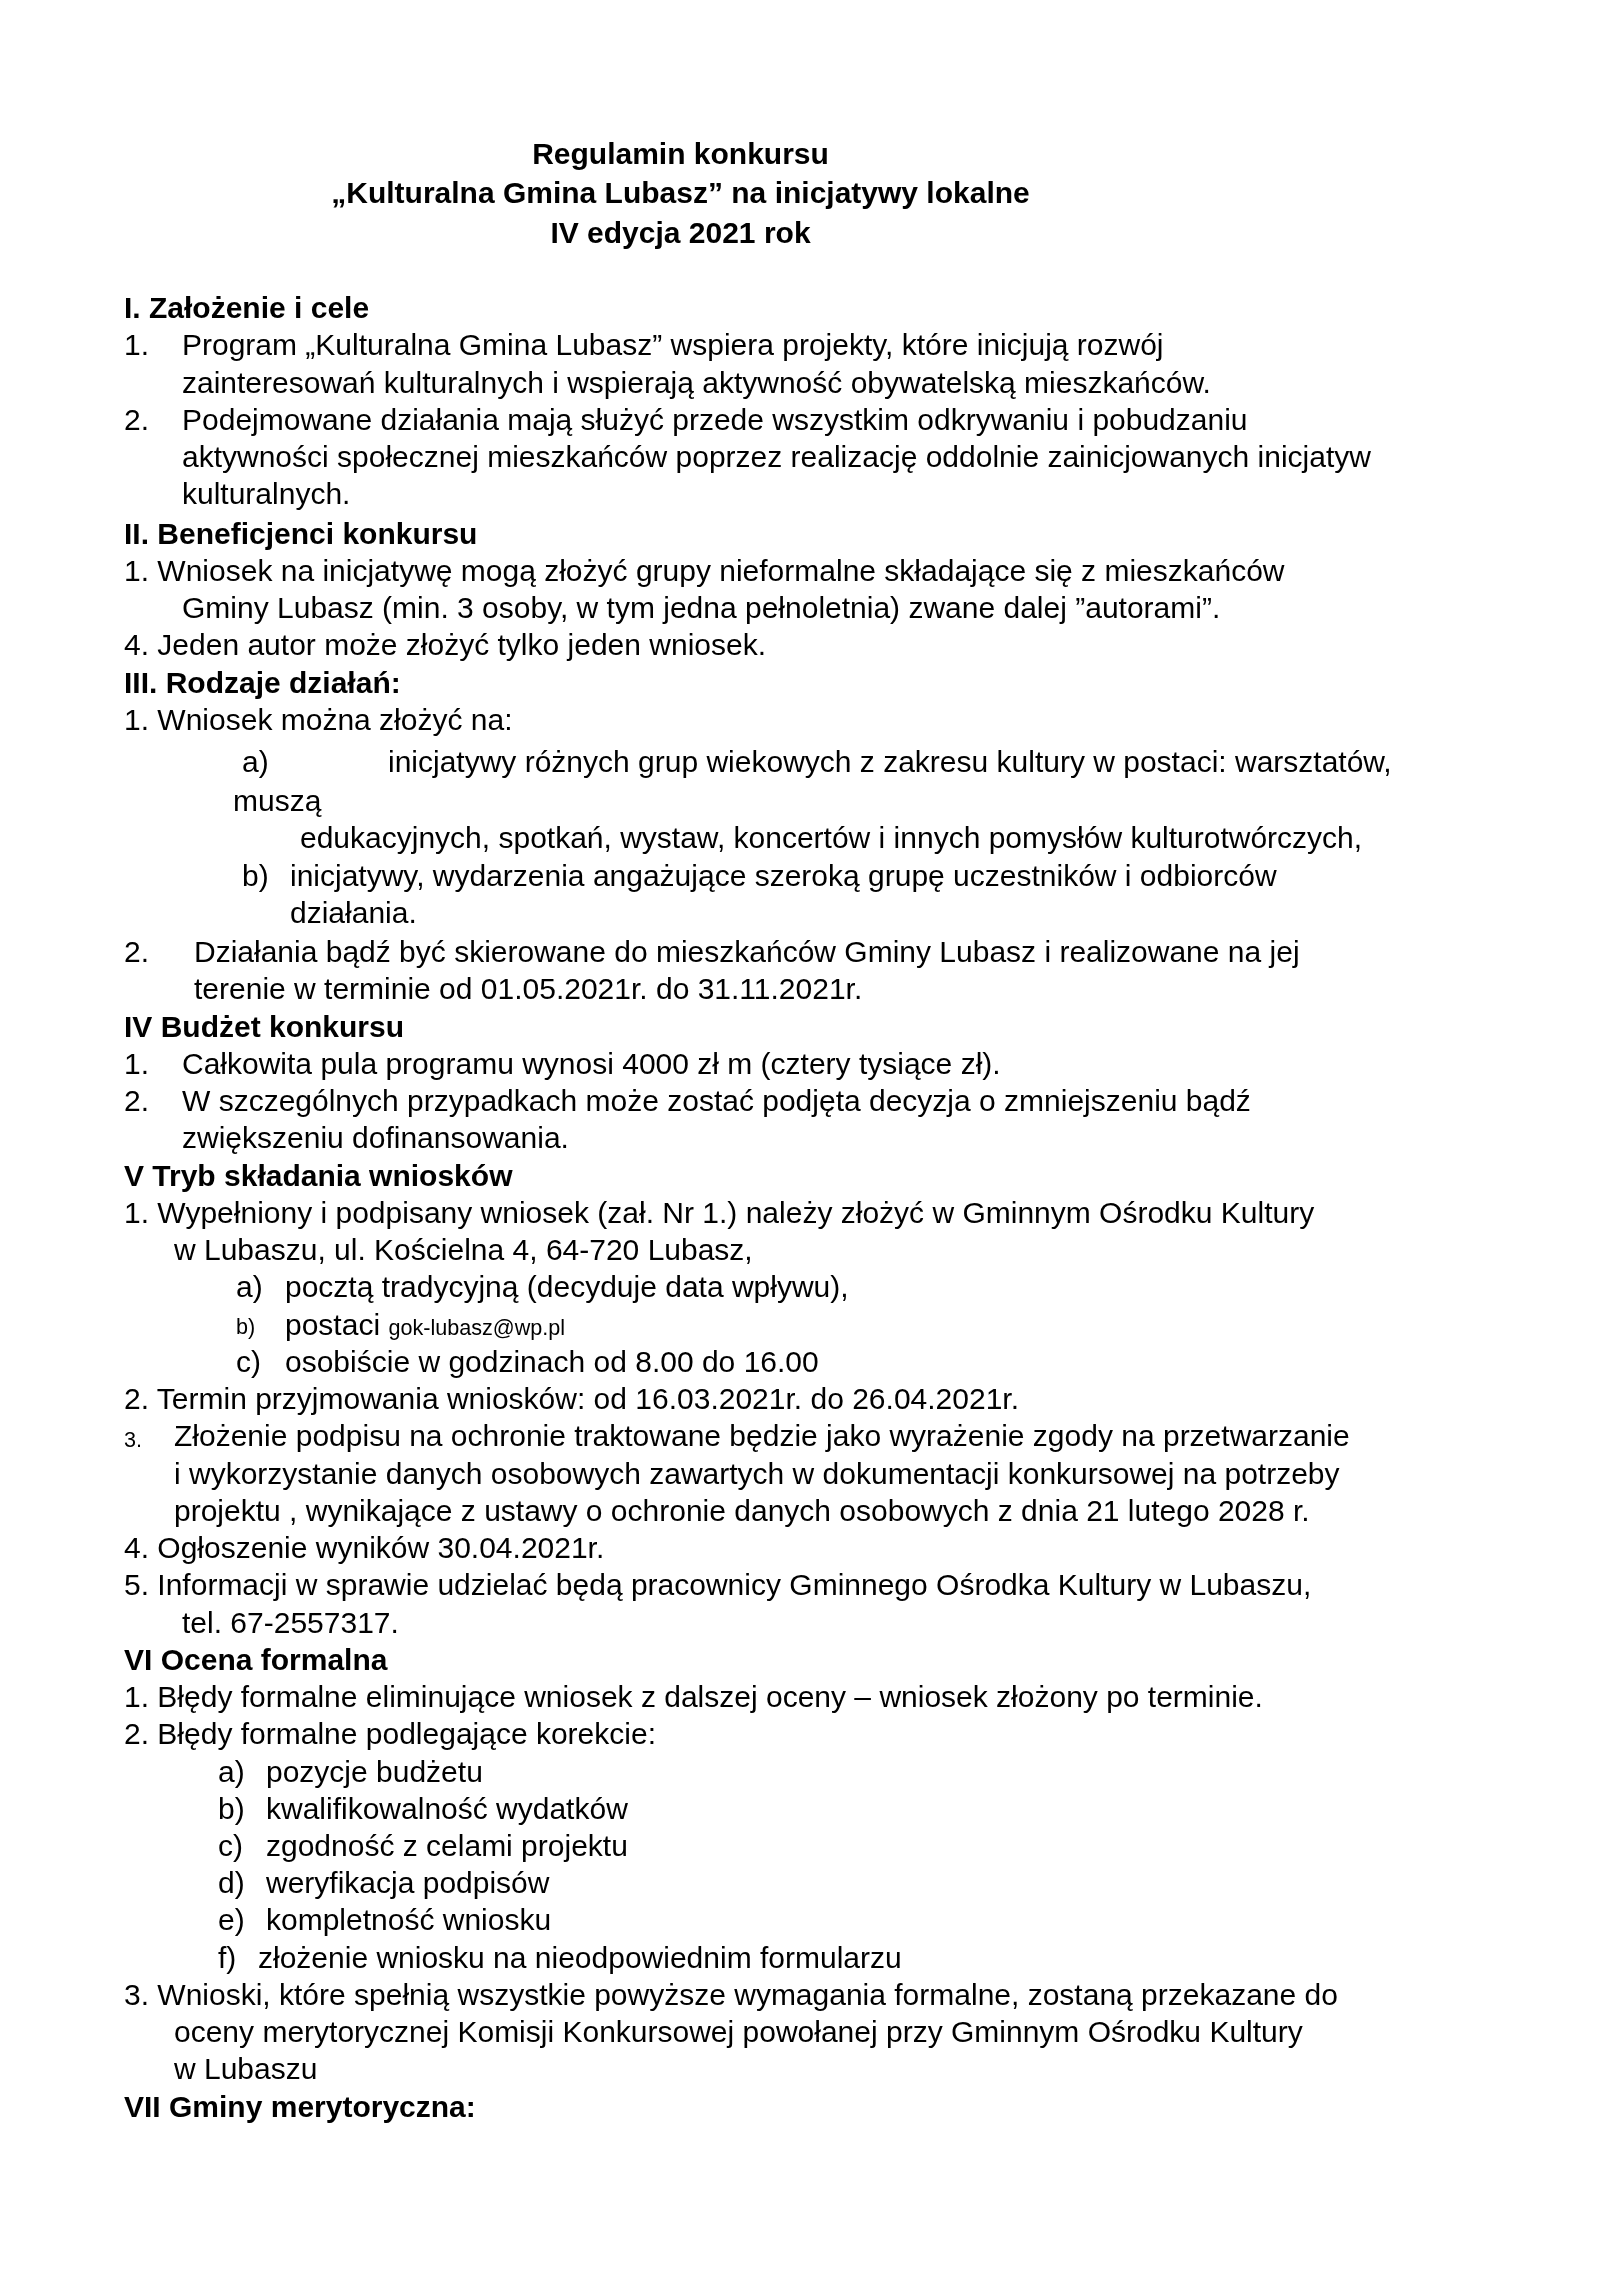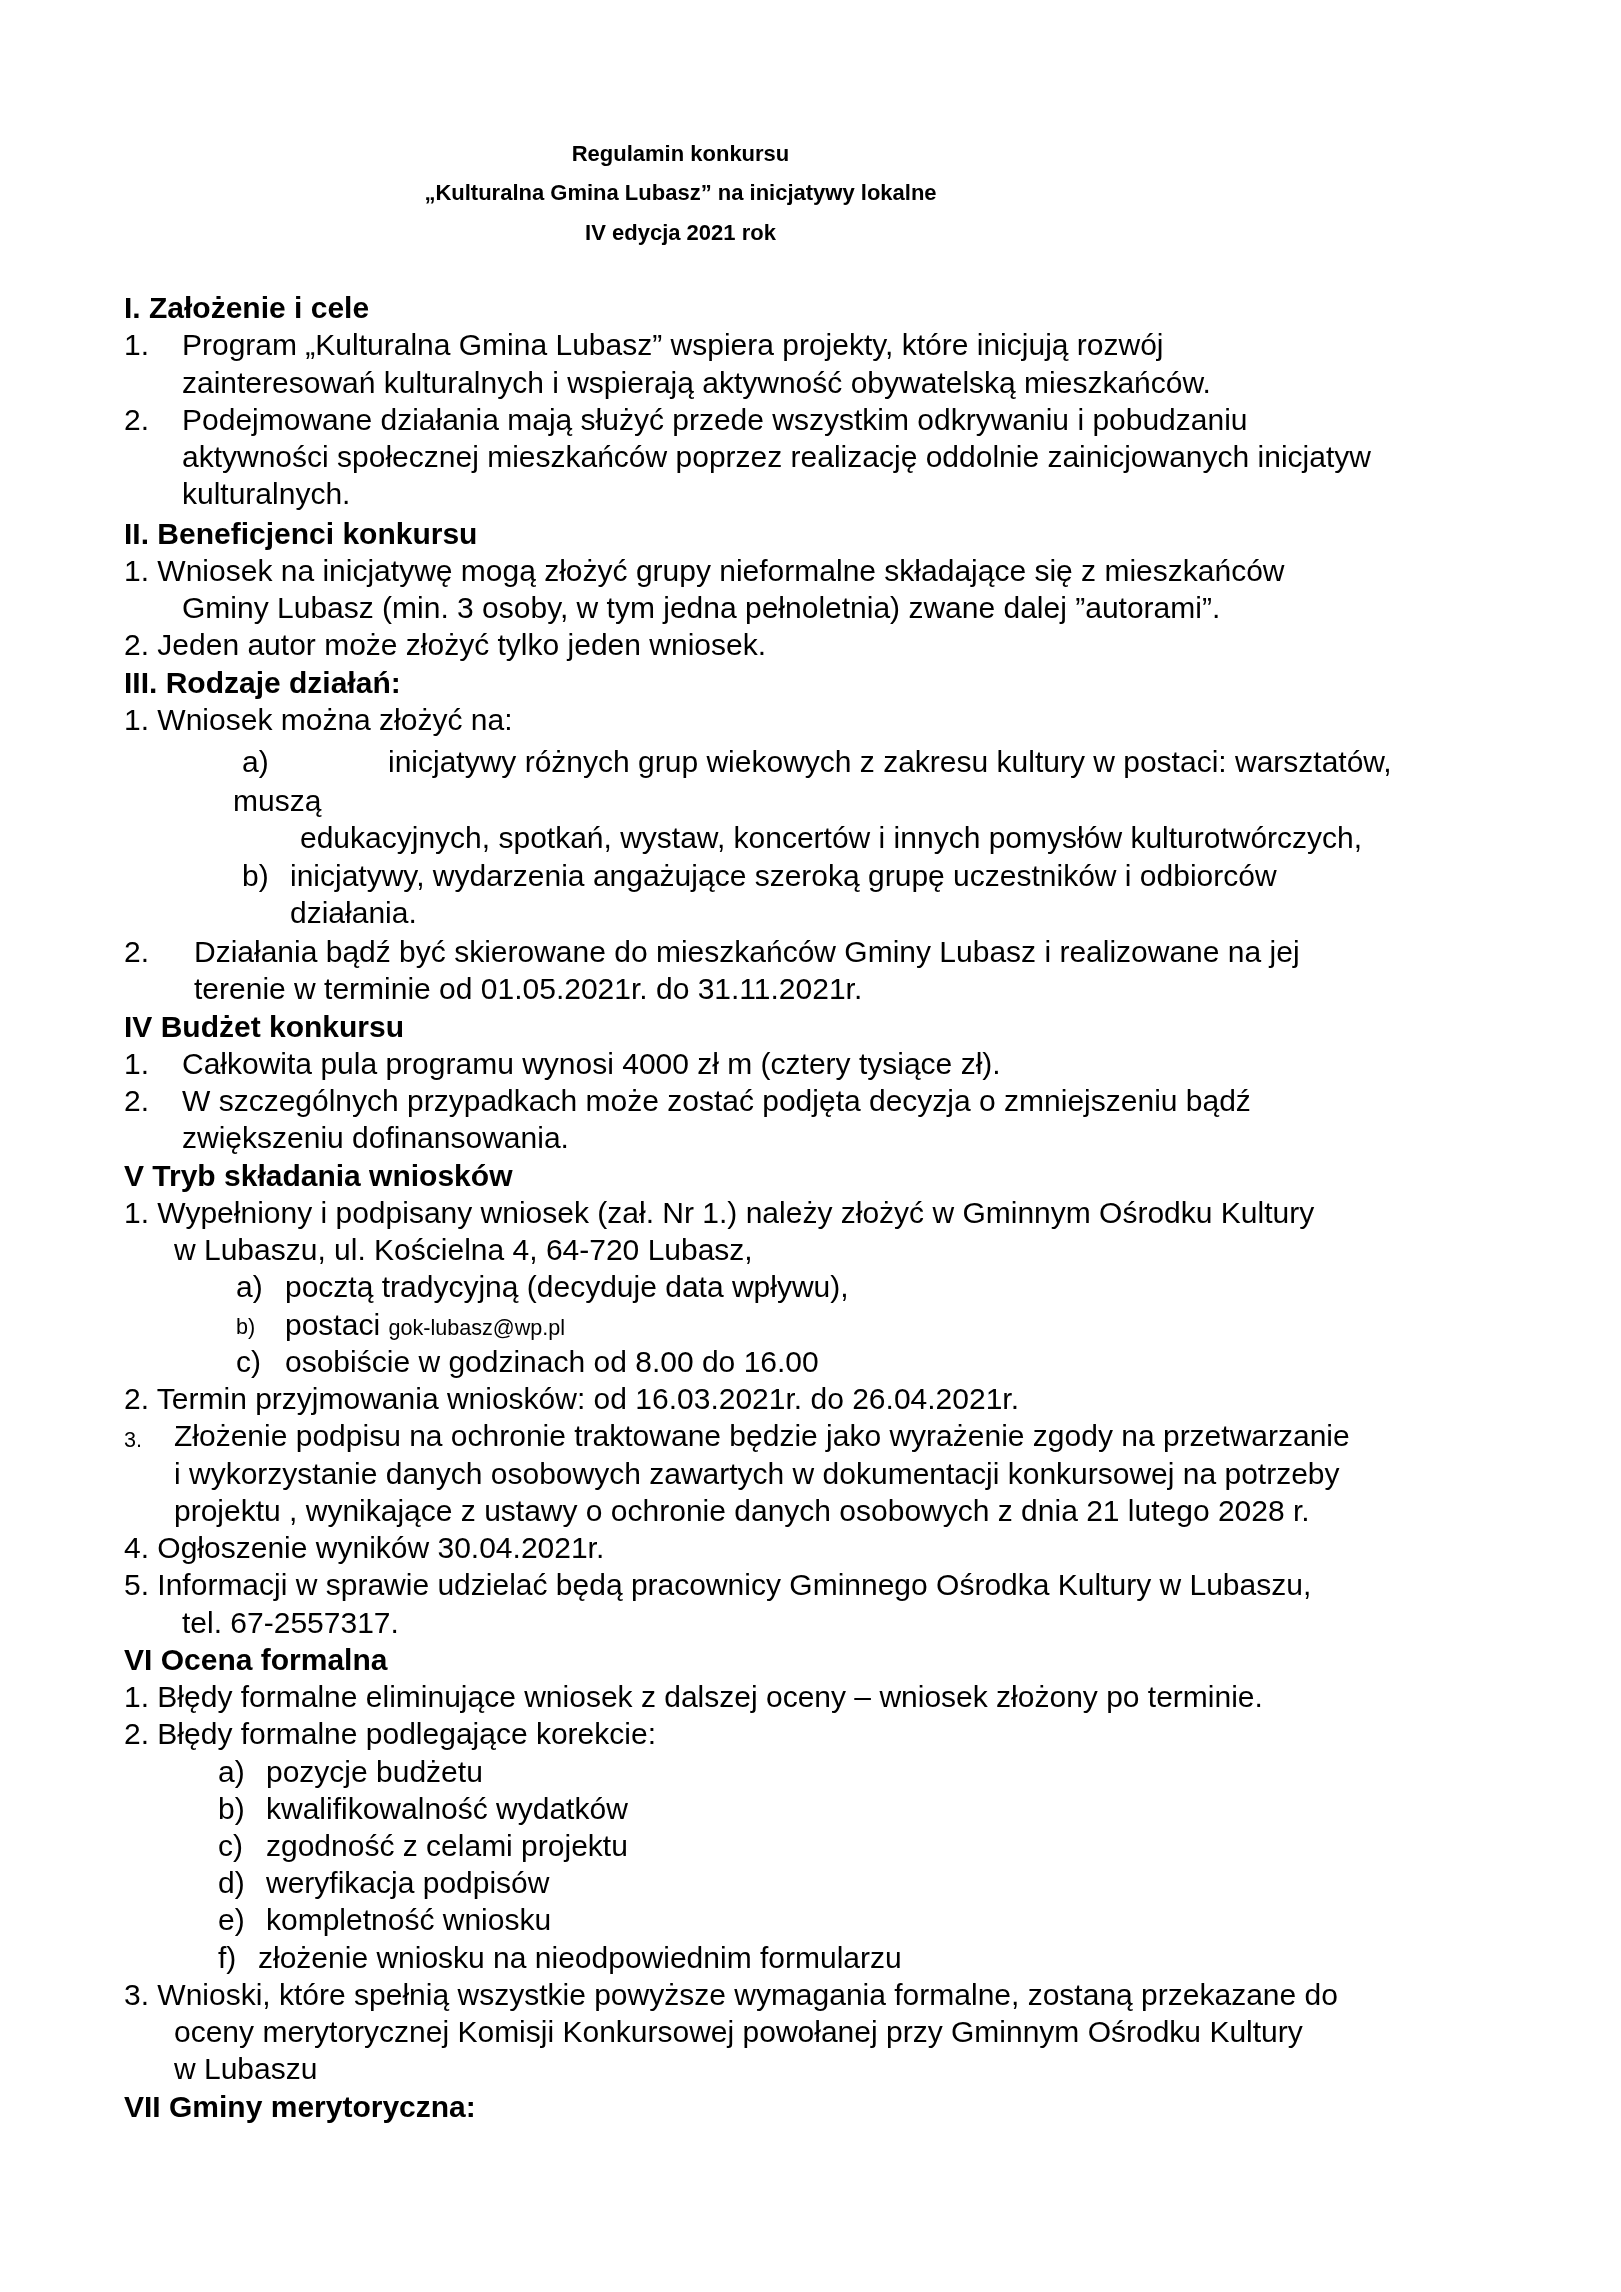--- a/index.html
+++ b/index.html
@@ -3,21 +3,21 @@
   <meta charset="utf-8">
   <style>
     html, body { margin: 0; padding: 0; background: #ffffff; }
     body {
       width: 1621px; height: 2293px; position: relative; overflow: hidden;
       font-family: "Liberation Sans", sans-serif; color: #000;
       font-size: 30px;
     }
     .title {
       position: absolute; left: 0; width: 1361px; text-align: center;
-      font-weight: bold; font-size: 22px; line-height: 37px;
+      font-weight: bold; font-size: 30px; line-height: 37px;
     }
     .ln { position: absolute; white-space: nowrap; line-height: 37px; }
     .b { font-weight: bold; }
     .small { font-size: 21.6px; }
   </style>
 </head>
 <body>
 
 <div>
   <div class="title" style="top:135px">Regulamin konkursu</div>
@@ -29,21 +29,21 @@
   <div class="ln" style="left:182px;top:326px">Program „Kulturalna Gmina Lubasz” wspiera projekty, które inicjują rozwój</div>
   <div class="ln" style="left:182px;top:364px">zainteresowań kulturalnych i wspierają aktywność obywatelską mieszkańców.</div>
   <div class="ln" style="left:124px;top:401px">2.</div>
   <div class="ln" style="left:182px;top:401px">Podejmowane działania mają służyć przede wszystkim odkrywaniu i pobudzaniu</div>
   <div class="ln" style="left:182px;top:438px">aktywności społecznej mieszkańców poprzez realizację oddolnie zainicjowanych inicjatyw</div>
   <div class="ln" style="left:182px;top:475px">kulturalnych.</div>
 
   <div class="ln b" style="left:124px;top:515px">II. Beneficjenci konkursu</div>
   <div class="ln" style="left:124px;top:552px">1. Wniosek na inicjatywę mogą złożyć grupy nieformalne składające się z mieszkańców</div>
   <div class="ln" style="left:182px;top:589px">Gminy Lubasz (min. 3 osoby, w tym jedna pełnoletnia) zwane dalej ”autorami”.</div>
-  <div class="ln" style="left:124px;top:626px">2. Jeden autor może złożyć tylko jeden wniosek.</div>
+  <div class="ln" style="left:124px;top:626px">4. Jeden autor może złożyć tylko jeden wniosek.</div>
 
   <div class="ln b" style="left:124px;top:664px">III. Rodzaje działań:</div>
   <div class="ln" style="left:124px;top:701px">1.  Wniosek można złożyć na:</div>
   <div class="ln" style="left:242px;top:743px">a)</div>
   <div class="ln" style="left:388px;top:743px">inicjatywy różnych grup wiekowych z zakresu kultury w postaci: warsztatów,</div>
   <div class="ln" style="left:233px;top:782px">muszą</div>
   <div class="ln" style="left:300px;top:819px">edukacyjnych, spotkań, wystaw, koncertów i innych pomysłów kulturotwórczych,</div>
   <div class="ln" style="left:242px;top:857px">b)</div>
   <div class="ln" style="left:290px;top:857px">inicjatywy, wydarzenia angażujące szeroką grupę uczestników i odbiorców</div>
   <div class="ln" style="left:290px;top:894px">działania.</div>

